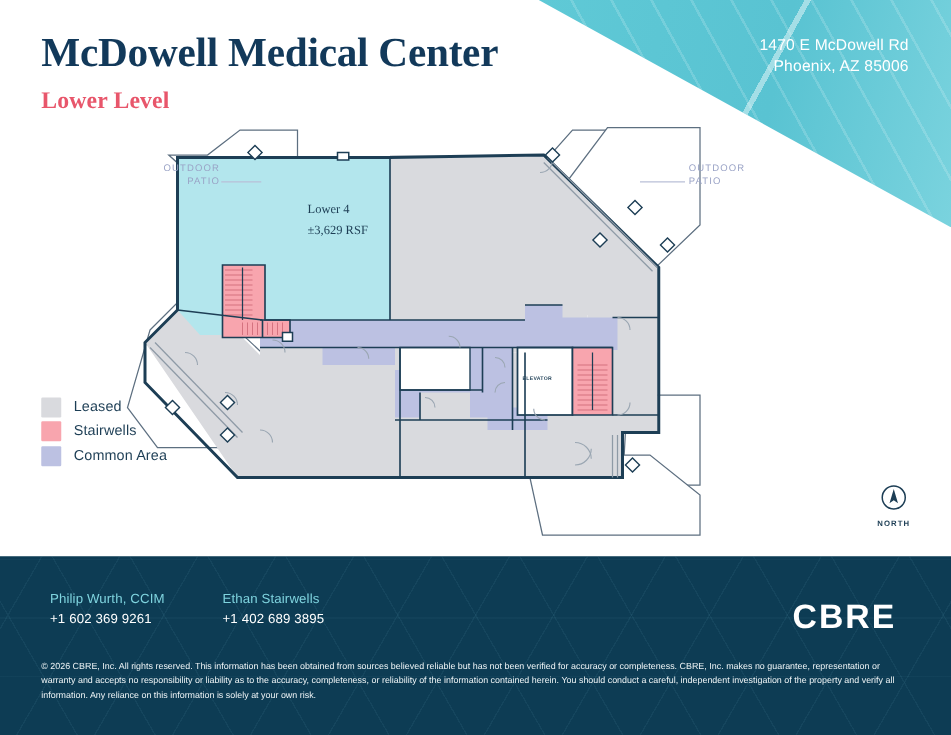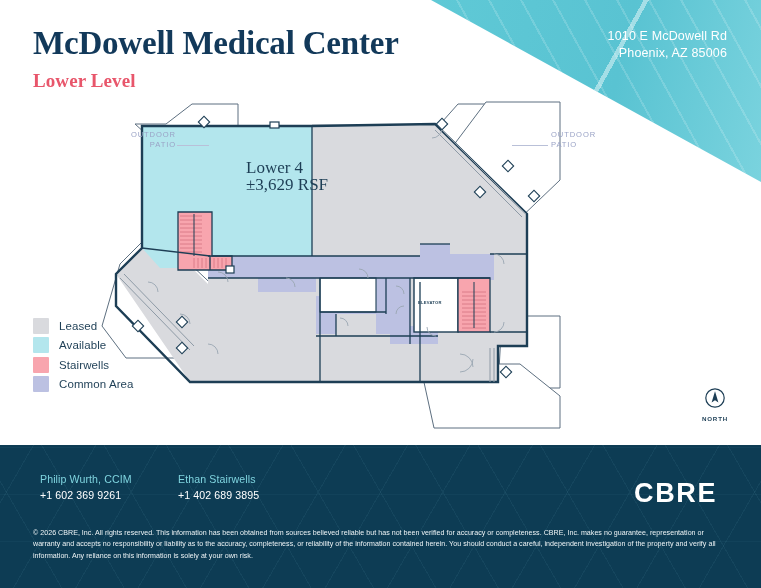--- a/index.html
+++ b/index.html
@@ -63,21 +63,21 @@
     line-height:10px;text-align:right;font-weight:500;
   }
   .patio-left{left:112px;top:130px;width:64px;}
   .patio-right{left:551px;top:130px;width:72px;text-align:left;}
   .leader{position:absolute;height:1px;background:#b9c0d8;}
   .leader-left{left:177px;top:145px;width:32px;}
   .leader-right{left:512px;top:145px;width:36px;}
 
   .suite-label{
     position:absolute;left:246px;top:163px;
-    font-family:"Liberation Serif", serif;font-size:17px;color:#1d3e55;line-height:17px;
+    font-family:"Liberation Serif", serif;font-size:10px;color:#1d3e55;line-height:17px;
   }
   .elev-label{
     position:absolute;left:437px;top:292px;font-size:4.1px;letter-spacing:.25px;
     color:#1d3e55;font-weight:bold;
   }
 
   
   .compass{position:absolute;left:698px;top:387px;width:34px;text-align:center;}
   .compass .lbl{font-size:6.2px;letter-spacing:.85px;color:#1d3e55;font-weight:bold;margin-top:2px;}
 
@@ -110,35 +110,31 @@
 <body>
 
 <div class="page">
 
   <div class="corner">
     <div class="tri"></div>
     <div class="stripes"></div>
     <div class="edge"></div>
   </div>
   <div class="address">
-    <div>1010 E McDowell Rd</div>
+    <div>1470 E McDowell Rd</div>
     <div>Phoenix, AZ 85006</div>
   </div>
 
   <div class="title">McDowell Medical Center</div>
   <div class="subtitle">Lower Level</div>
 
   <div class="legend">
     <div class="legend-row">
       <span class="sw" style="background:#d9dade"></span>
       <span class="legend-label">Leased</span>
-    </div>
-    <div class="legend-row">
-      <span class="sw" style="background:#b3e6ed"></span>
-      <span class="legend-label">Available</span>
     </div>
     <div class="legend-row">
       <span class="sw" style="background:#f8a5ae"></span>
       <span class="legend-label">Stairwells</span>
     </div>
     <div class="legend-row">
       <span class="sw" style="background:#bcc1e2"></span>
       <span class="legend-label">Common Area</span>
     </div>
   </div>

